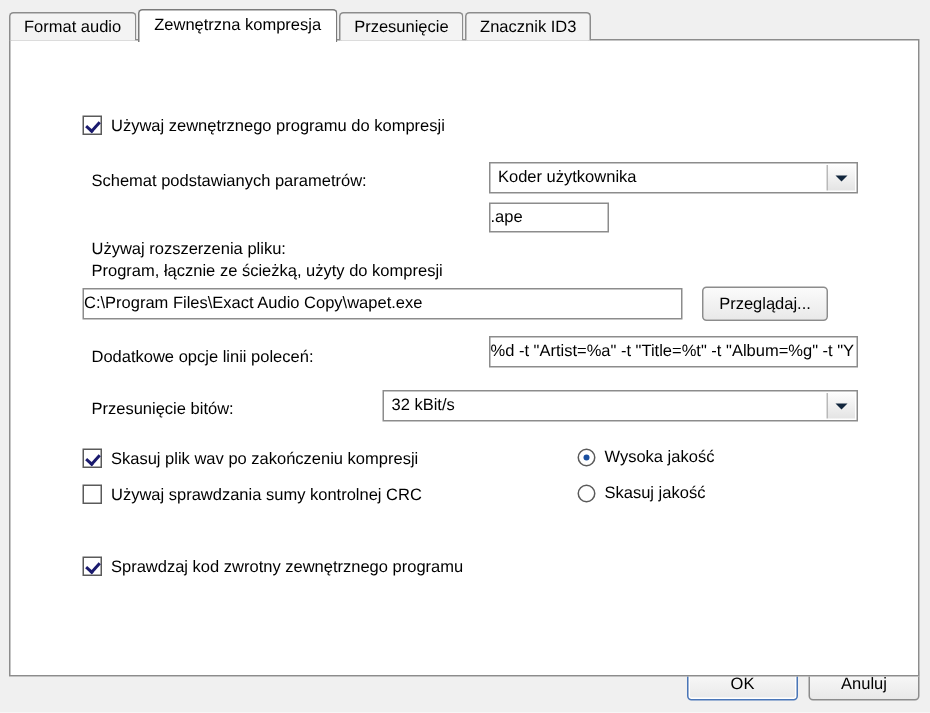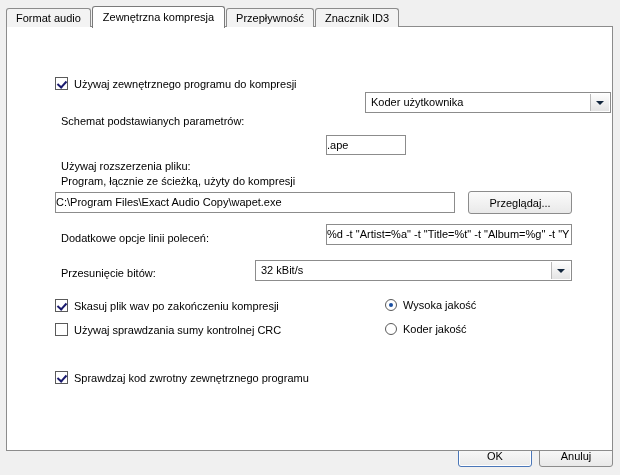--- a/index.html
+++ b/index.html
@@ -200,45 +200,45 @@
   }
 </style>
 </head>
 <body>
 
 <div class="window">
 
   <div class="tabstrip">
     <div class="tab">Format audio</div>
     <div class="tab active">Zewnętrzna kompresja</div>
-    <div class="tab">Przepływność</div>
+    <div class="tab">Przesunięcie</div>
     <div class="tab">Znacznik ID3</div>
   </div>
 
   <div class="panel">
 
     <div class="chk" style="left:48px; top:50px;align-items:flex-end;">
       <span class="chkbox checked"></span>
       <span>Używaj zewnętrznego programu do kompresji</span>
     </div>
 
     <div class="lbl" style="left:54px; top:88px;">Schemat podstawianych parametrów:</div>
-    <div class="combo" style="left:319px; top:65px; width:246px; height:21px;margin-left:39px;">
+    <div class="combo" style="left:319px; top:81px; width:246px; height:21px;">
       <span>Koder użytkownika</span>
       <span class="arrowbtn">
           <i></i>
         </span>
     </div>
 
     <div class="lbl" style="left:54px; top:133px;">Używaj rozszerzenia pliku:</div>
     <div class="textbox" style="left:319px; top:108px; width:80px; height:20px; line-height:18px;">.ape</div>
 
     <div class="lbl" style="left:54px; top:148px;">Program, łącznie ze ścieżką, użyty do kompresji</div>
     <div class="textbox" style="left:48px; top:165px; width:400px; height:21px; line-height:19px;">C:\Program Files\Exact Audio Copy\wapet.exe</div>
-    <div class="btn" style="left:461px; top:164px; width:104px; height:23px;">Przeglądaj...</div>
+    <div class="btn" style="left:461px; top:164px; width:84px; height:23px;">Przeglądaj...</div>
 
     <div class="lbl" style="left:54px; top:205px;">Dodatkowe opcje linii poleceń:</div>
     <div class="textbox cmdfield" style="left:319px; top:197px; width:246px; height:21px; line-height:19px;">%d -t "Artist=%a" -t "Title=%t" -t "Album=%g" -t "Y</div>
 
     <div class="lbl" style="left:54px; top:240px;">Przesunięcie bitów:</div>
     <div class="combo" style="left:248px; top:233px; width:317px; height:21px;">
       <span>32 kBit/s</span>
       <span class="arrowbtn">
           <i></i>
         </span>
@@ -256,21 +256,21 @@
       <span class="chkbox checked"></span>
       <span>Sprawdzaj kod zwrotny zewnętrznego programu</span>
     </div>
 
     <div class="radio" style="left:378px; top:272px;">
       <span class="radiobox checked"></span>
       <span>Wysoka jakość</span>
     </div>
     <div class="radio" style="left:378px; top:296px;">
       <span class="radiobox"></span>
-      <span>Koder jakość</span>
+      <span>Skasuj jakość</span>
     </div>
 
   </div>
 
   <div class="btn" style="left:539px; top:445px; width:74px; height:22px;">Anuluj</div>
   <div class="btn default" style="left:458px; top:445px; width:74px; height:22px;">OK</div>
 
 </div>
 
 </body></html>

